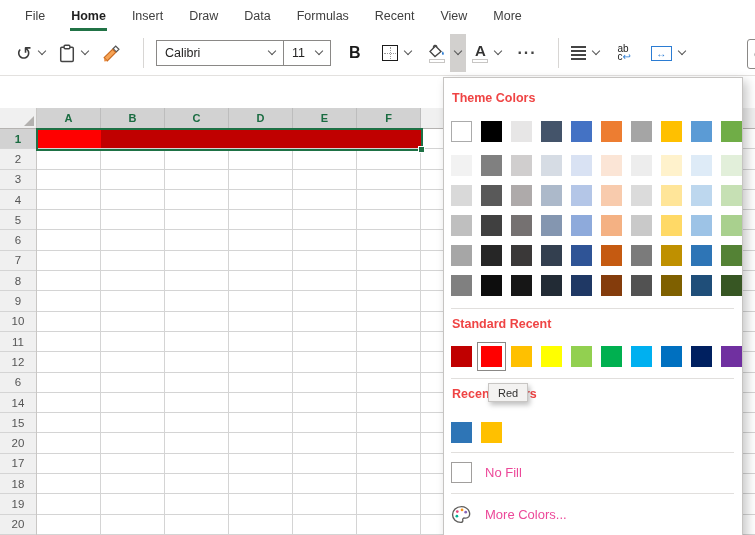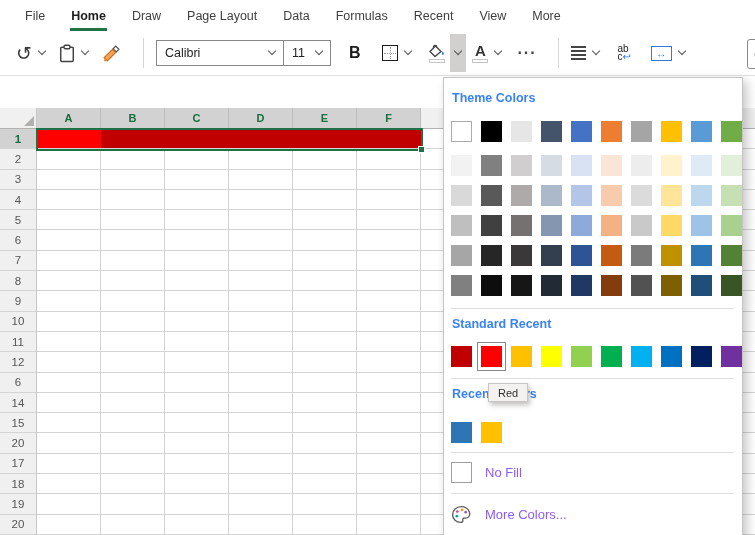--- a/index.html
+++ b/index.html
@@ -85,51 +85,51 @@
   .vline { position:absolute; top:0; bottom:0; width:1px; background:#D4D4D4; }
   .cell-fill { position:absolute; top:0; height:19.4px; z-index:2; }
   .selection { position:absolute; left:-1px; top:-1px; width:387px; height:22.5px;
     border:2px solid #1E7145; z-index:3; }
   .fill-handle { position:absolute; right:-4px; bottom:-4px; width:7px; height:7px;
     background:#1E7145; border:1.5px solid #fff; }
   
   .dropdown { position:absolute; left:443px; top:77px; width:300px; height:470px;
     background:#fff; border:1px solid #C6C4C2; box-shadow:4px 4px 10px rgba(0,0,0,0.22);
     z-index:50; padding:13px 2px 0 7px; }
-  .dd-label { font-size:12.5px; font-weight:bold; color:#3b82f6; margin-left:1px; }
+  .dd-label { font-size:12.5px; font-weight:bold; color:#ef4444; margin-left:1px; }
   .sw-row { display:flex; gap:9px; }
   .sw { width:21px; height:21px; flex:none; }
   .sw-white { border:1px solid #ABABAB; }
   .theme-base { margin-top:16px; }
   .theme-tints { margin-top:13px; display:flex; flex-direction:column; gap:9px; }
   .dd-hr { border:none; border-top:1px solid #E1DFDD; margin:12px 6px 0 0; }
   .std-title { margin-top:8px; }
   .std-row { margin-top:11px; height:29px; align-items:center; }
   .sw-hover { width:29px; height:29px; margin:0 -4px; border:1px solid #8A8886;
     background:#fff; display:flex; align-items:center; justify-content:center; flex:none; }
   .recent-title { margin-top:8px; }
   .recent-row { margin-top:21px; }
   .dd-item { display:flex; align-items:center; gap:13px; margin-top:7px; height:24px;
-    font-size:13px; color:#8b5cf6; }
+    font-size:13px; color:#ec4899; }
   .dd-item.more { margin-top:8px; }
   .nofill-sw { width:21px; height:21px; background:#fff; border:1px solid #A19F9D; flex:none; }
   .tooltip { position:absolute; left:44px; top:305px; background:#F3F2F1;
     border:1px solid #C8C6C4; box-shadow:2px 3px 5px rgba(0,0,0,0.25);
     font-size:11px; color:#323130; padding:2.5px 9px; z-index:60; }
 </style>
 </head>
 <body>
 
 <div class="app">
 
   <div class="menubar" id="menu-items">
       <div class="menu-item">File</div>
       <div class="menu-item active">Home</div>
+      <div class="menu-item">Insert</div>
       <div class="menu-item">Draw</div>
-      <div class="menu-item">Page Layout</div>
       <div class="menu-item">Data</div>
       <div class="menu-item">Formulas</div>
       <div class="menu-item">Recent</div>
       <div class="menu-item">View</div>
       <div class="menu-item">More</div>
     </div>
 
   <div class="toolbar">
     <div class="tbtn">
       <span class="undo-glyph">↺</span>

